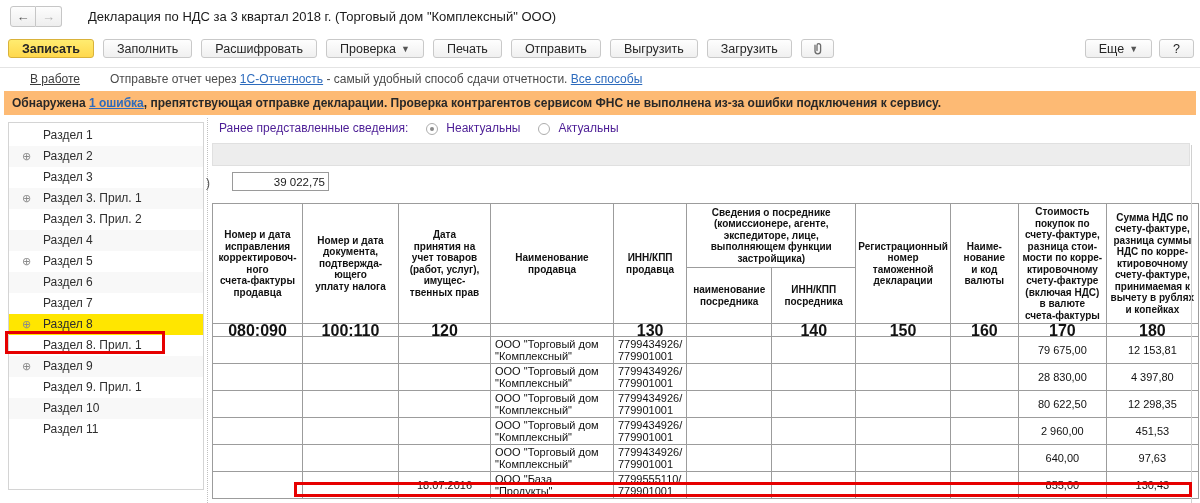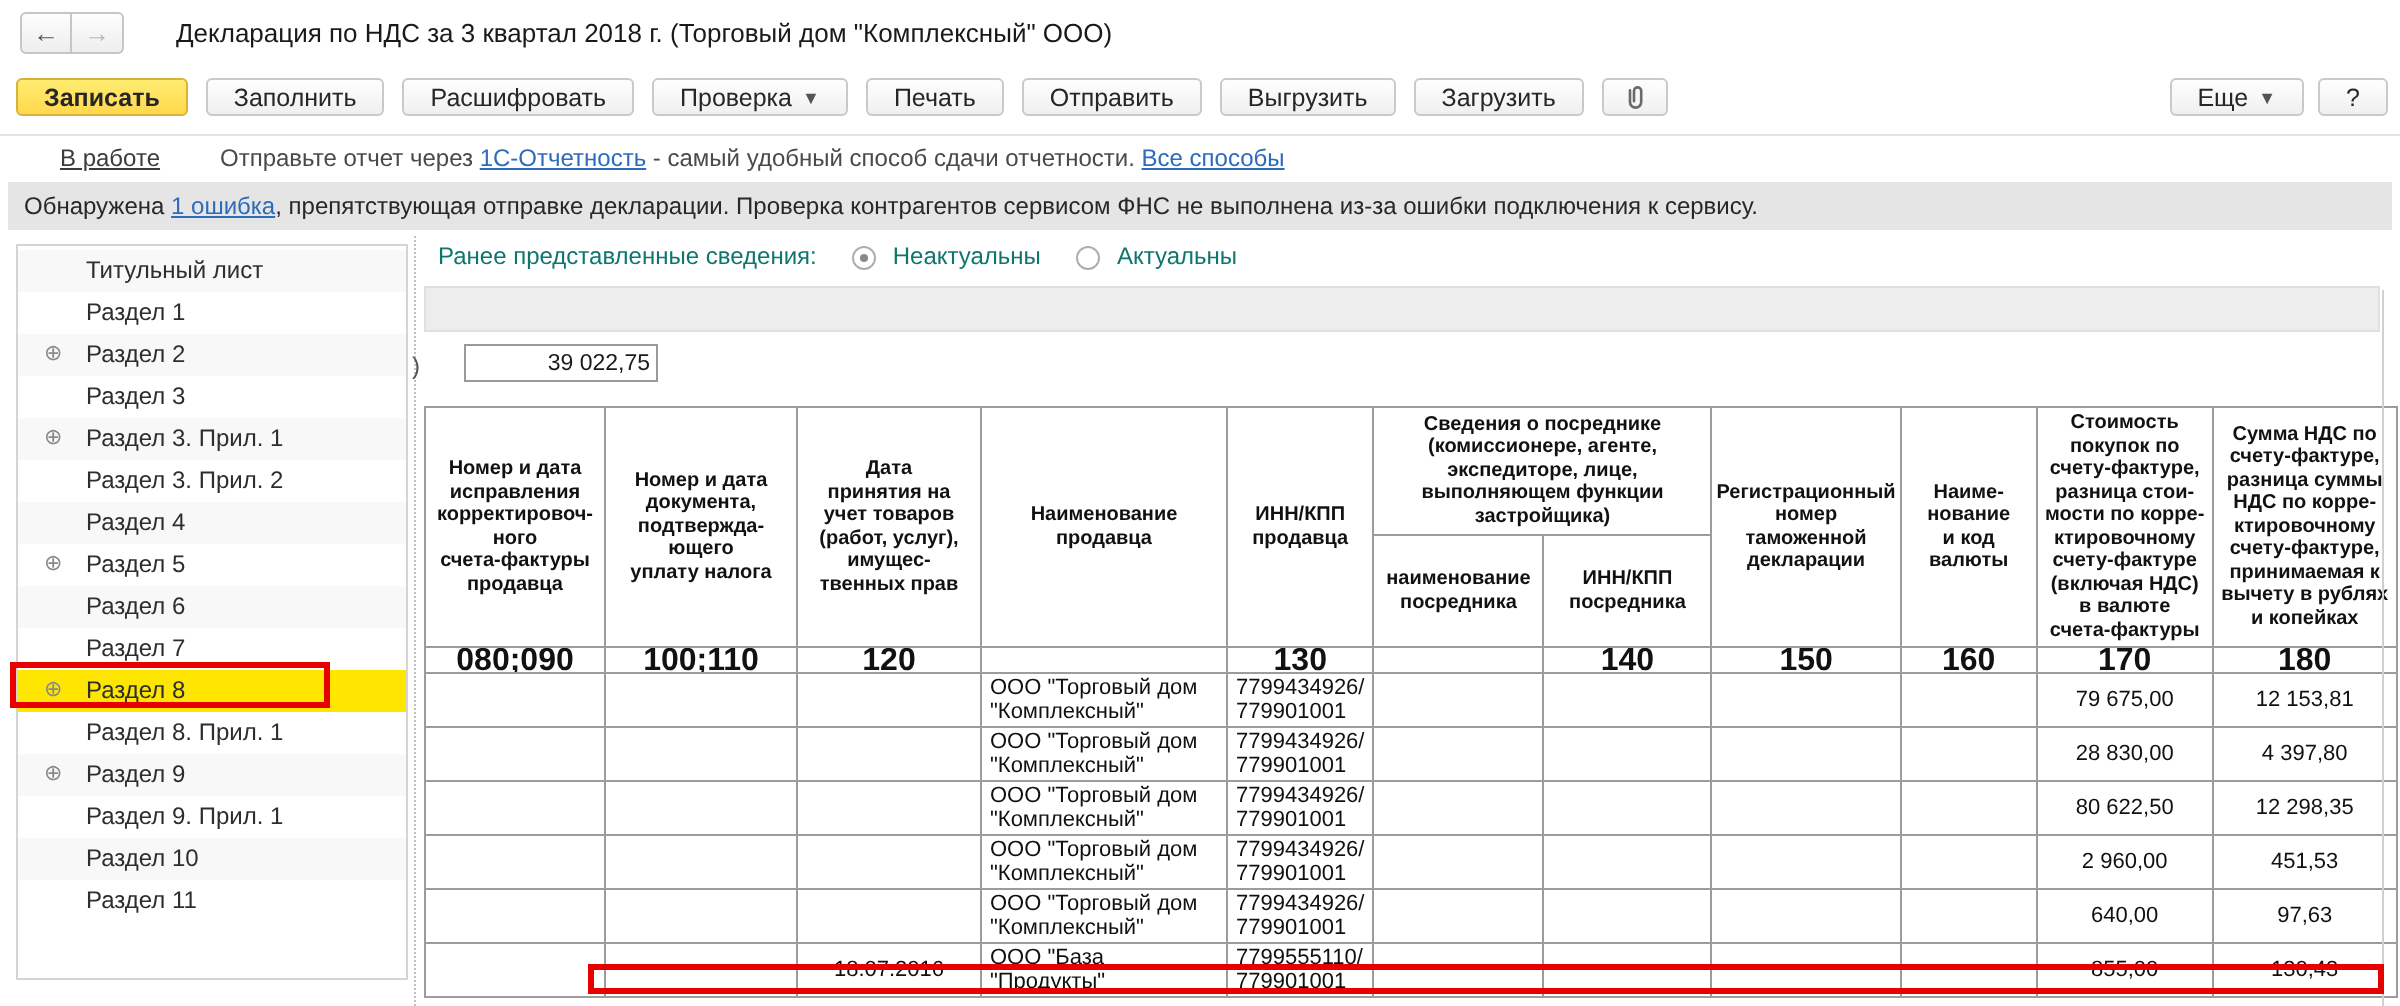--- a/index.html
+++ b/index.html
@@ -28,35 +28,35 @@
   .btn.attach { padding:0 9px; }
   .tb-right { position:absolute; right:6px; top:5px; display:flex; gap:7px; }
 
   
   .statusrow { position:absolute; left:0; top:68px; width:1200px; height:22px; font-size:12px;margin-left:20px; }
   .state-link { position:absolute; left:10px; top:4px; color:#3c3c3c; text-decoration:underline; cursor:pointer; }
   .status-msg { position:absolute; left:90px; top:4px; color:#4a4a4a; white-space:nowrap; }
   a.lnk { color:#2d6bbd; text-decoration:underline; cursor:pointer; }
 
   
-  .errorbar { position:absolute; left:4px; top:91px; width:1192px; height:24px; background:#e5e5e5;
-              border-radius:0; font-size:12px; color:#282828; line-height:24px; padding-left:8px; white-space:nowrap; }
+  .errorbar { position:absolute; left:4px; top:91px; width:1192px; height:24px; background:#fdba74;
+              border-radius:0; font-size:12px; color:#282828; line-height:24px; padding-left:8px; white-space:nowrap;font-weight:bold; }
 
   
   .sidebar { position:absolute; left:8px; top:122px; width:196px; height:368px;
              border:1px solid #d4d4d4; background:#fff; overflow:hidden; padding-top:2px; }
   .sb-item { position:relative; height:21px; line-height:21px; font-size:12px; color:#2e2e2e;
              padding-left:34px; cursor:pointer; white-space:nowrap; }
   .sb-item.stripe { background:#f8f8f8; }
   .sb-item.selected { background:#ffe600; }
   .expand { position:absolute; left:13px; top:0; font-size:11px; color:#8a8a8a; }
   .splitter { position:absolute; left:207px; top:118px; height:385px; border-left:1px dotted #c0c0c0; }
 
   
-  .radiorow { position:absolute; left:219px; top:121px; font-size:12px; color:#0f766e;
+  .radiorow { position:absolute; left:219px; top:121px; font-size:12px; color:#4c1d95;
               display:flex; align-items:center; gap:6px; white-space:nowrap; }
   .radio { width:12px; height:12px; border:1px solid #adadad; border-radius:50%;
            display:inline-block; position:relative; background:#fff; margin:0 2px -2px 12px; }
   .radio.on::after { content:""; position:absolute; left:3px; top:3px; width:4px; height:4px;
                      border-radius:50%; background:#8a8a8a; }
   .grayband { position:absolute; left:212px; top:143px; width:978px; height:23px;
               background:#ededed; border:1px solid #e0e0e0; }
   .paren { position:absolute; left:206px; top:176px; font-size:12px; color:#555; }
   .total-input { position:absolute; left:232px; top:172px; width:97px; height:19px;
                  border:1px solid #9a9a9a; font-size:11.5px; text-align:right; padding-right:3px;
@@ -120,21 +120,20 @@
 </div>
 
 <div class="statusrow">
   <span class="state-link">В работе</span>
   <span class="status-msg"><span>Отправьте отчет через </span><a class="lnk">1С-Отчетность</a><span> - самый удобный способ сдачи отчетности. </span><a class="lnk">Все способы</a></span>
 </div>
 
 <div class="errorbar"><span>Обнаружена </span><a class="lnk">1 ошибка</a><span>, препятствующая отправке декларации. Проверка контрагентов сервисом ФНС не выполнена из-за ошибки подключения к сервису.</span></div>
 
 <div class="sidebar">
-    <div class="sb-item stripe"><span class="expand"></span><span>Титульный лист</span></div>
     <div class="sb-item"><span class="expand"></span><span>Раздел 1</span></div>
     <div class="sb-item stripe"><span class="expand">⊕</span><span>Раздел 2</span></div>
     <div class="sb-item"><span class="expand"></span><span>Раздел 3</span></div>
     <div class="sb-item stripe"><span class="expand">⊕</span><span>Раздел 3. Прил. 1</span></div>
     <div class="sb-item"><span class="expand"></span><span>Раздел 3. Прил. 2</span></div>
     <div class="sb-item stripe"><span class="expand"></span><span>Раздел 4</span></div>
     <div class="sb-item"><span class="expand">⊕</span><span>Раздел 5</span></div>
     <div class="sb-item stripe"><span class="expand"></span><span>Раздел 6</span></div>
     <div class="sb-item"><span class="expand"></span><span>Раздел 7</span></div>
     <div class="sb-item selected"><span class="expand">⊕</span><span>Раздел 8</span></div>

